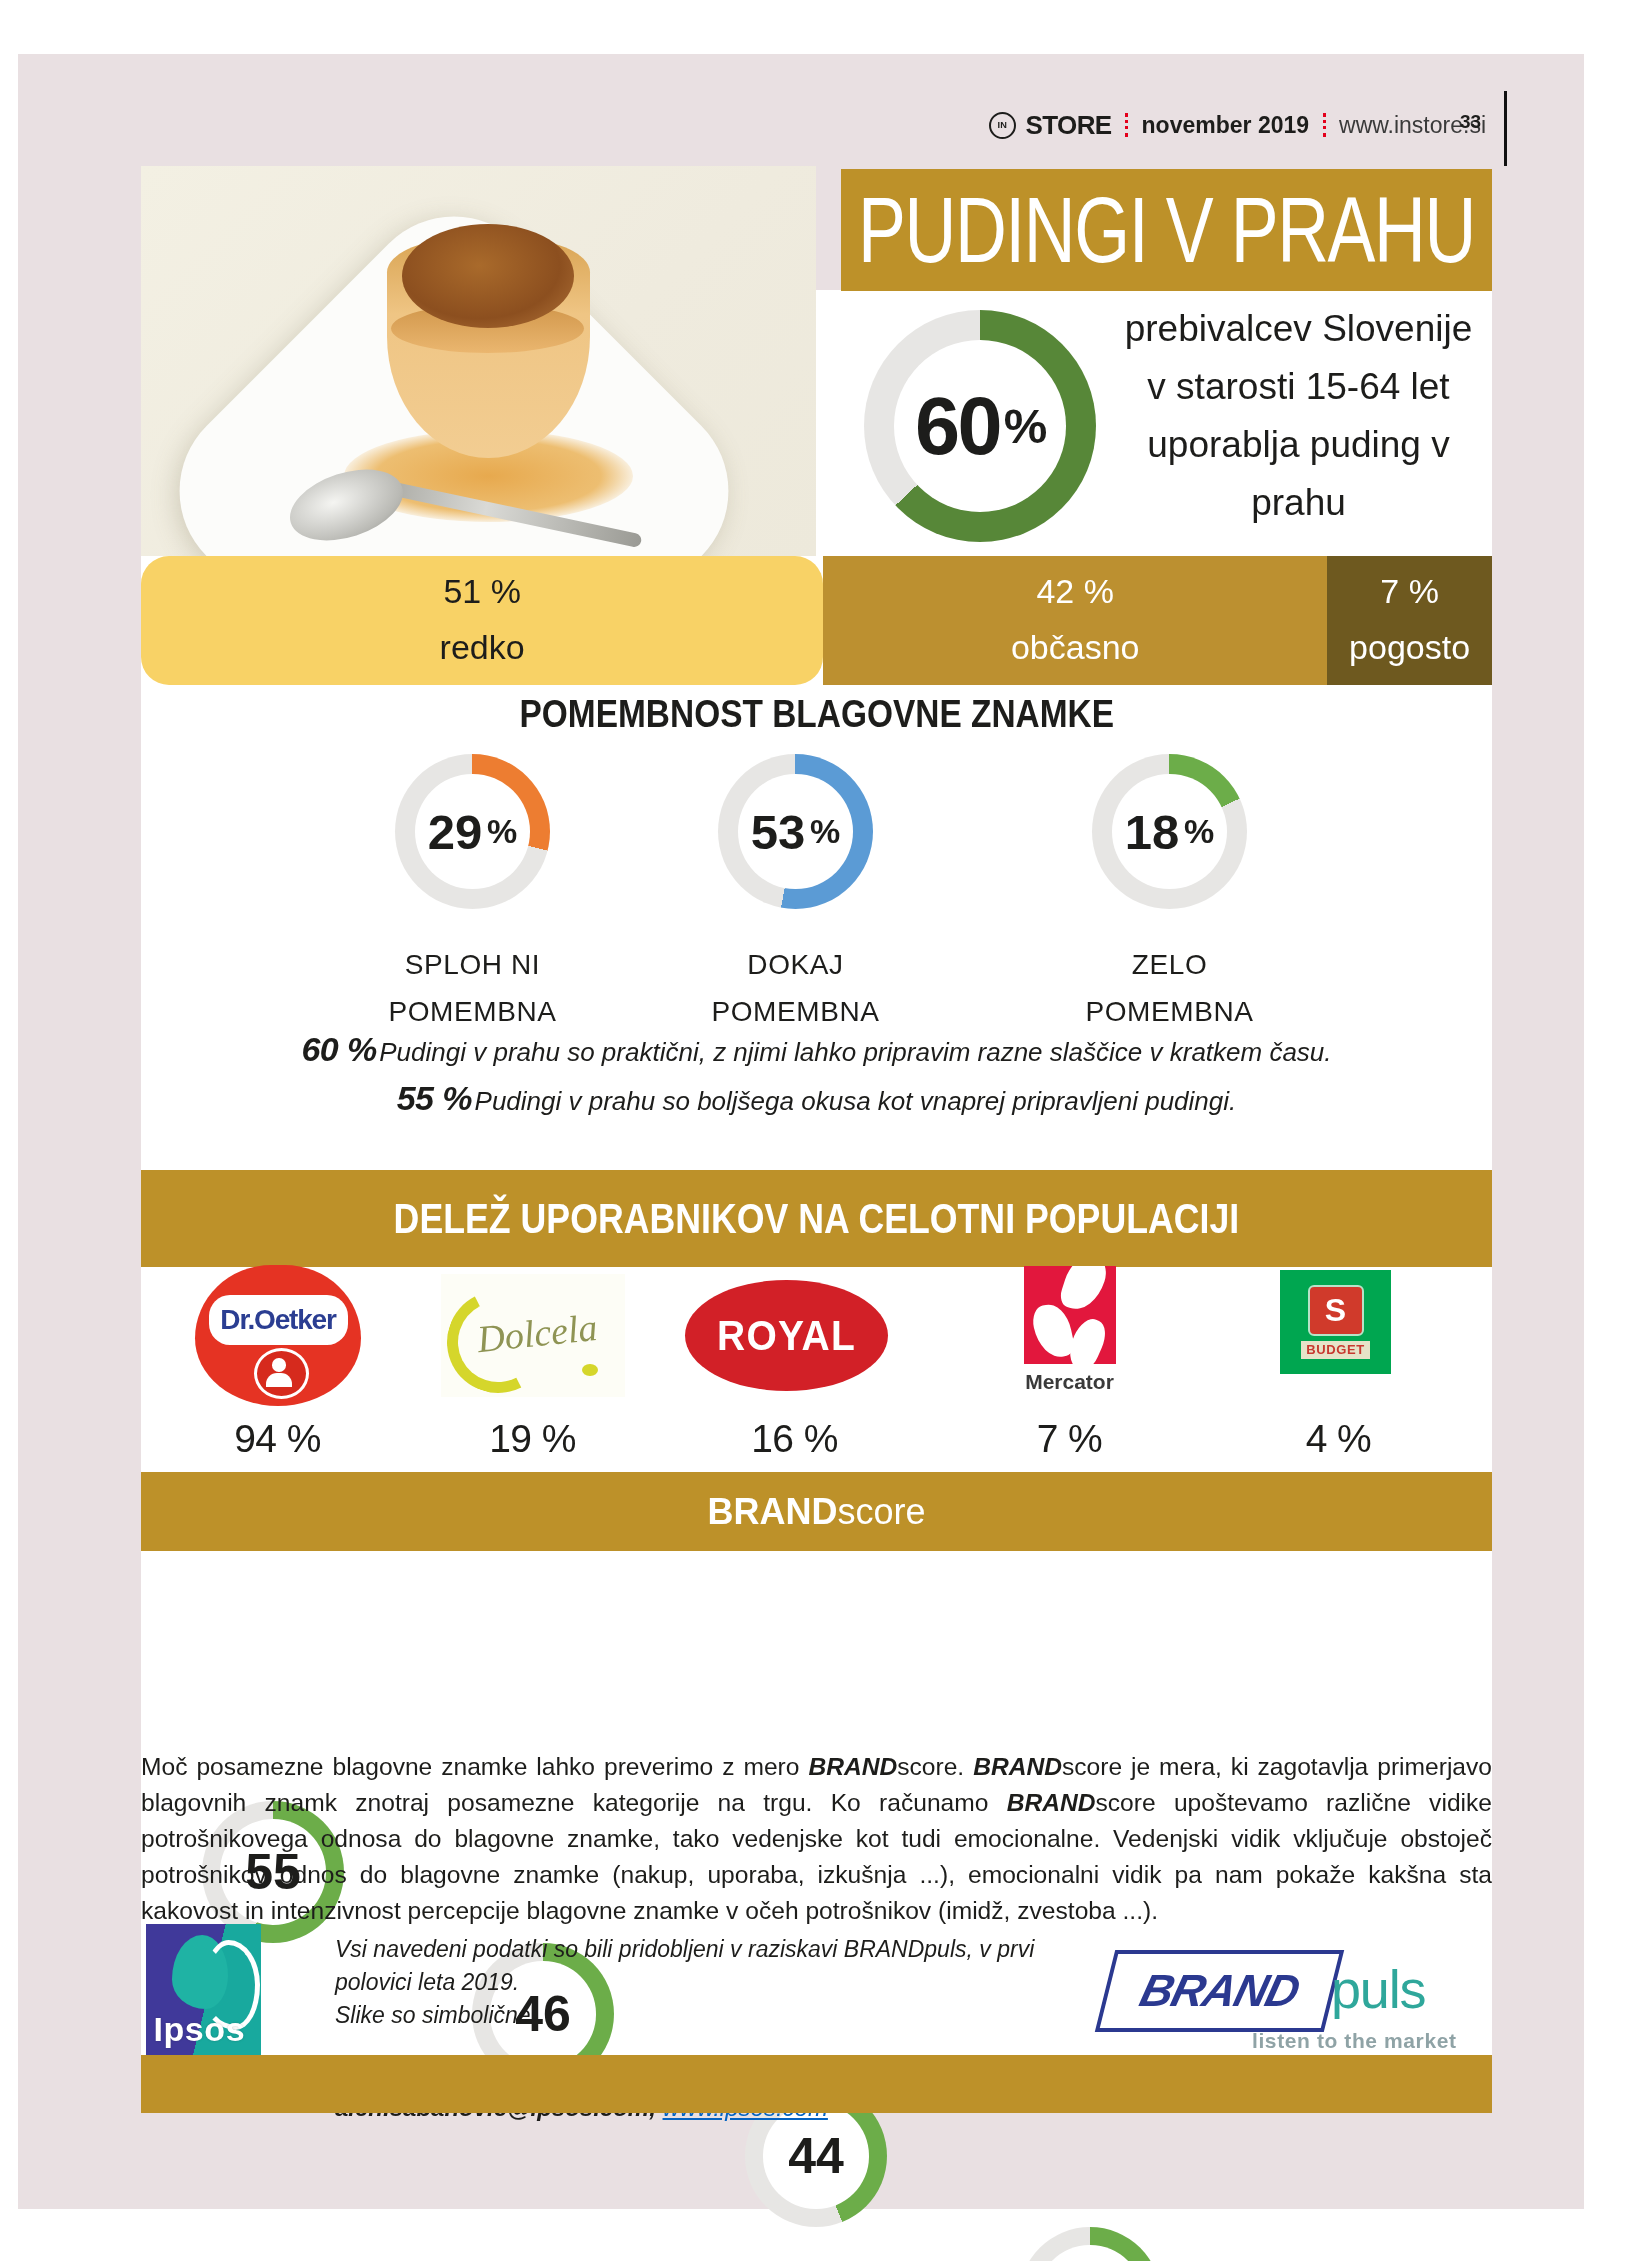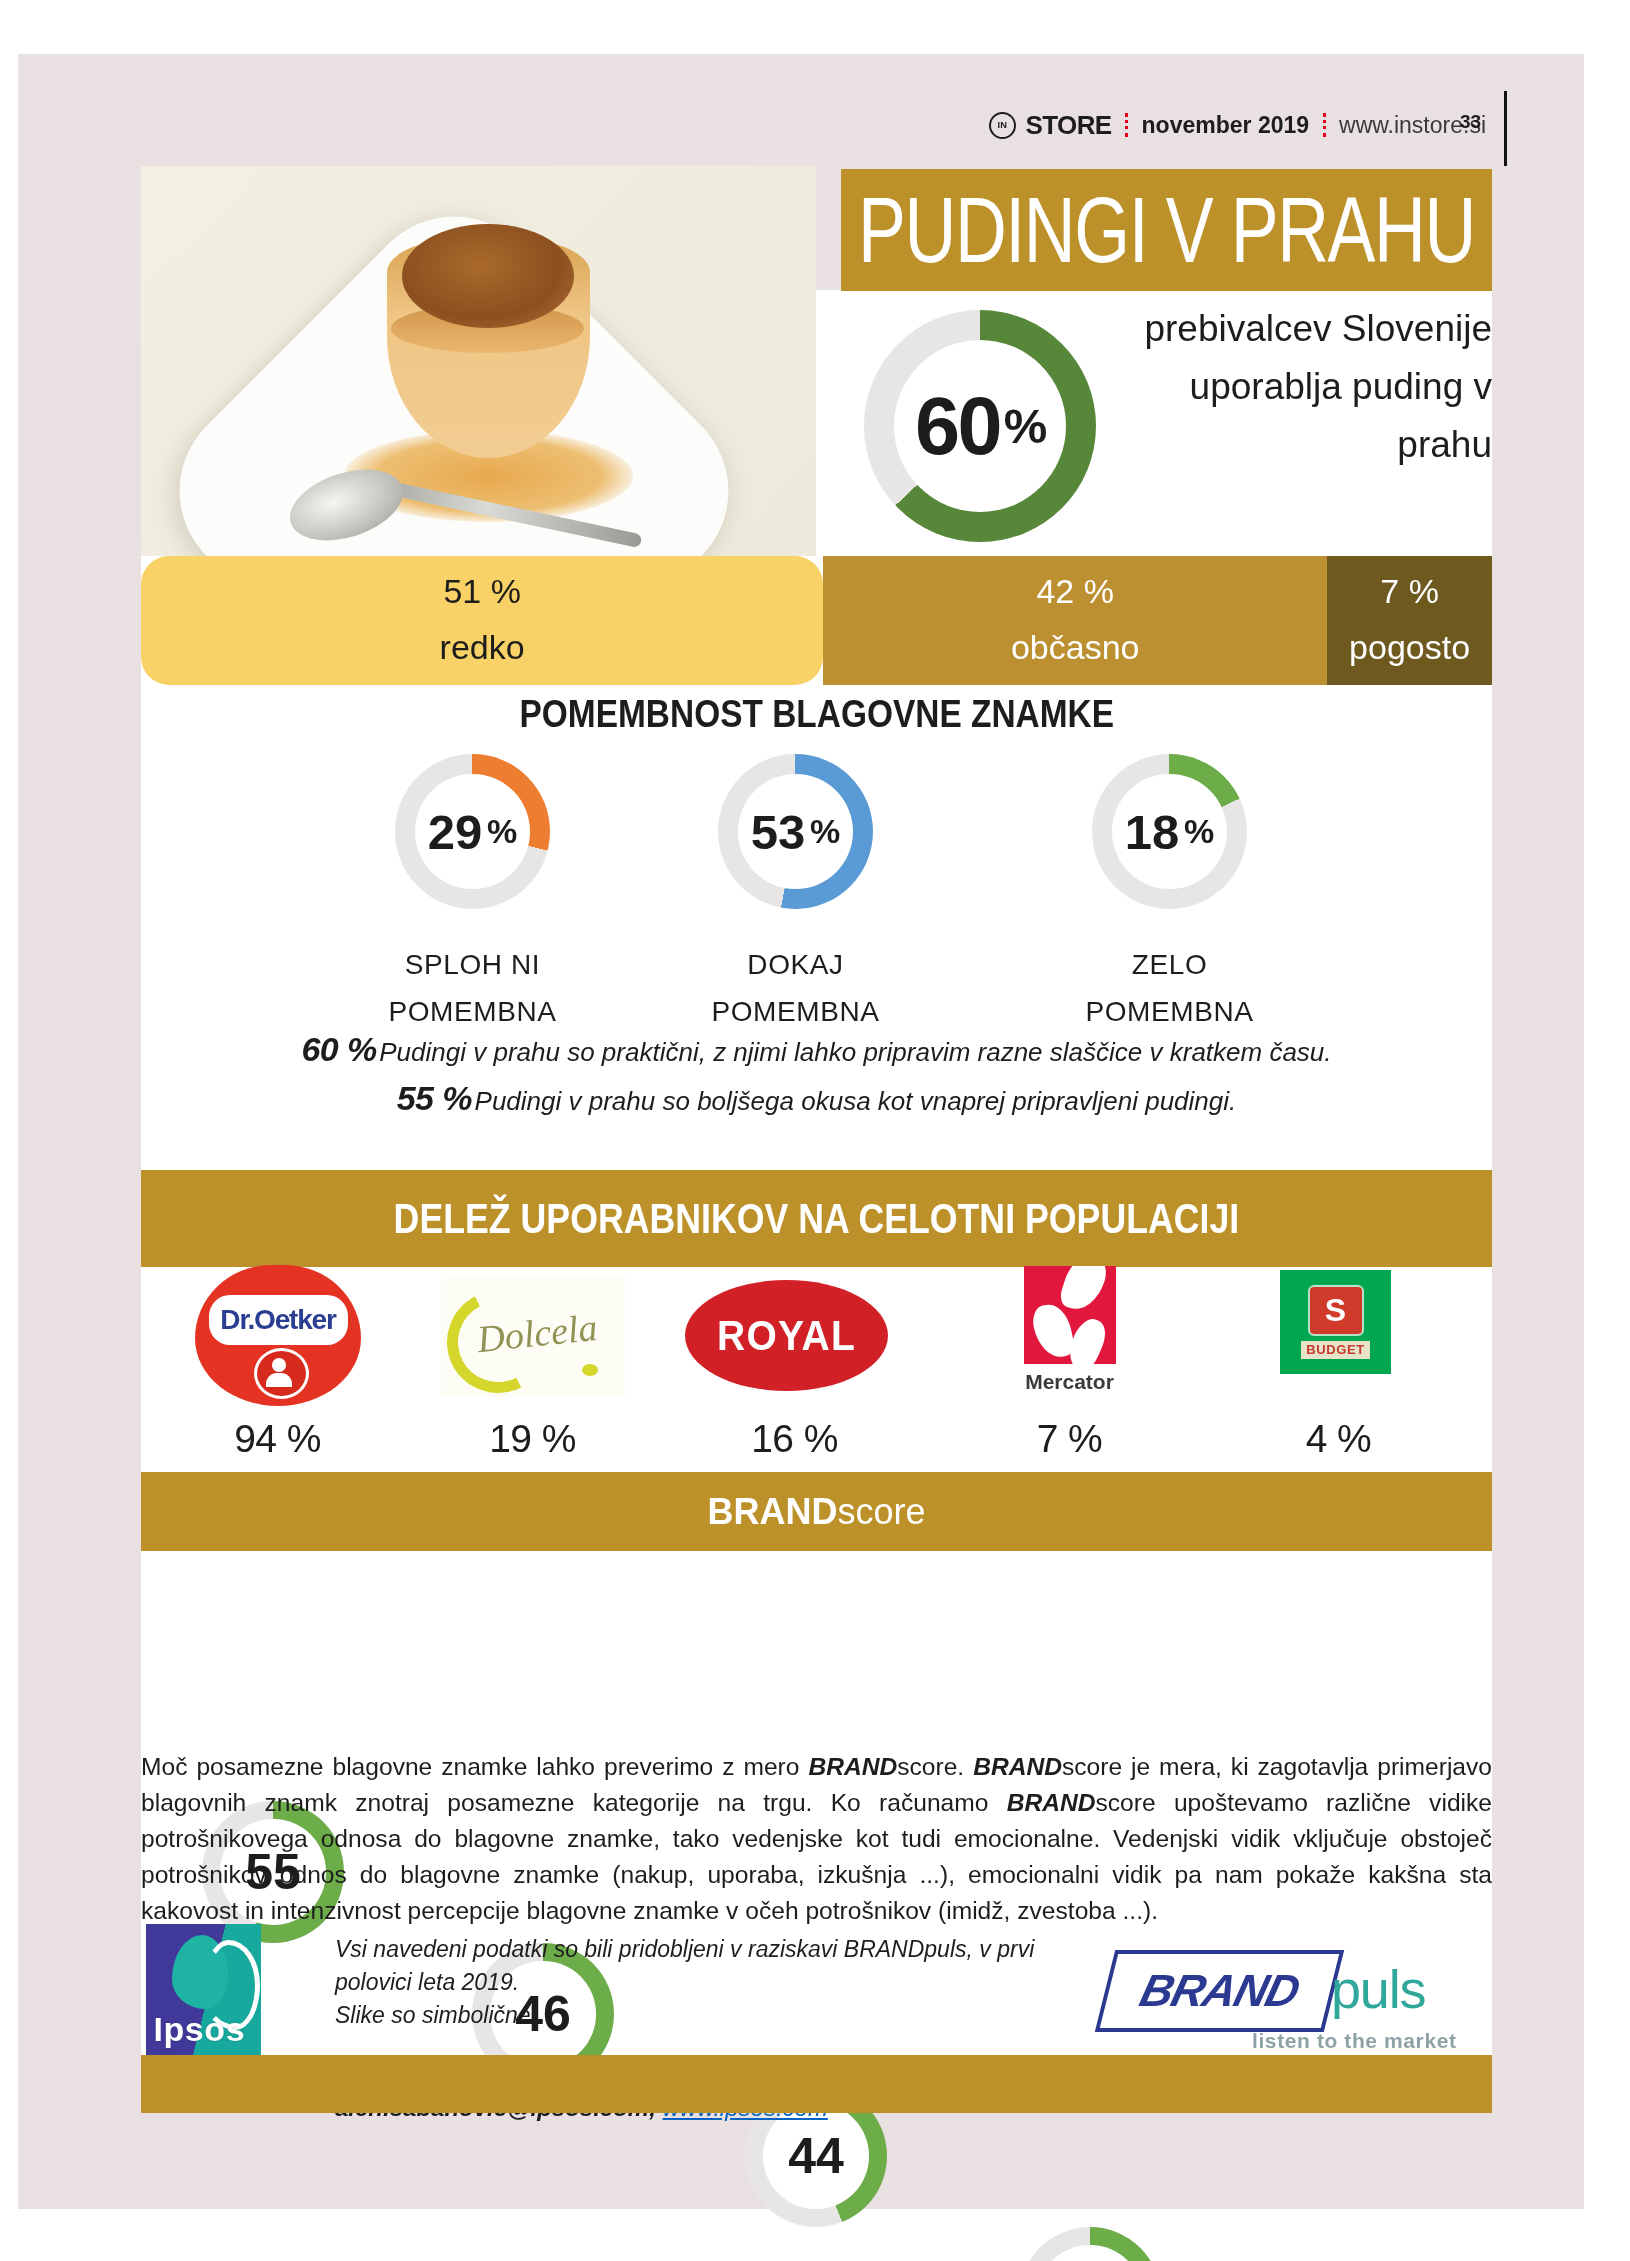--- a/index.html
+++ b/index.html
@@ -36,21 +36,21 @@
   .title-banner{left:841px;top:169px;width:651px;height:122px;background:#BD9129;display:flex;align-items:center;justify-content:center;}
   .title-banner .t{color:#fff;font-size:92px;font-weight:400;white-space:nowrap;transform:scaleX(.78);letter-spacing:-1.8px;}
 
   
   .donut{position:relative;border-radius:50%;background:conic-gradient(var(--c) calc(var(--p)*1%), #E7E6E4 0);text-align:center;}
   .donut::before{content:"";position:absolute;inset:13%;background:#fff;border-radius:50%;}
   .donut .num{position:absolute;inset:0;display:flex;align-items:center;justify-content:center;font-weight:bold;color:#1d1d1b;}
   .hero-donut{left:864px;top:310px;width:232px;height:232px;}
   .hero-donut .num{font-size:81px;letter-spacing:-2.5px;}
   .hero-donut .unit{font-size:49px;margin-left:3.7px;}
-  .hero-desc{left:1105px;top:300px;width:387px;font-size:37px;line-height:58px;text-align:right;}
+  .hero-desc{left:1105px;top:300px;width:387px;font-size:37px;line-height:58px;text-align:center;}
 
   
   .freq-bar{left:141px;top:556px;width:1351px;height:129px;display:flex;}
   .freq-seg{height:100%;display:flex;flex-direction:column;align-items:center;justify-content:space-between;padding:16px 0 18.4px;box-sizing:border-box;font-size:34px;}
   
   .imp-title{left:141px;top:693px;width:1351px;text-align:center;font-size:38px;font-weight:bold;}
   .imp-title .t{display:inline-block;transform:scaleX(.88);letter-spacing:0;}
   .imp-donut{width:155px;height:155px;}
   .imp-donut .num{font-size:49px;}
   .imp-donut .unit{font-size:34px;margin-left:4.9px;font-weight:bold;}
@@ -158,20 +158,21 @@
 </div>
 
 <div class="abs donut hero-donut" style="--p: 63; --c: #578738;">
   <div class="num">
     <span>60</span>
       <span class="unit">%</span>
   </div>
 </div>
 <div class="abs hero-desc">
   <div>prebivalcev Slovenije</div>
+  <div>v starosti 15-64 let</div>
   <div>uporablja puding v</div>
   <div>prahu</div>
 </div>
 
 <div class="abs freq-bar">
   <div class="freq-seg" style="width: 50.5%; background: rgb(248, 210, 102); color: rgb(29, 29, 27); border-radius: 28px;">
     <span>51 %</span>
     <span>redko</span>
   </div>
   <div class="freq-seg" style="width: 37.3%; background: rgb(188, 144, 48); color: rgb(255, 255, 255);">

